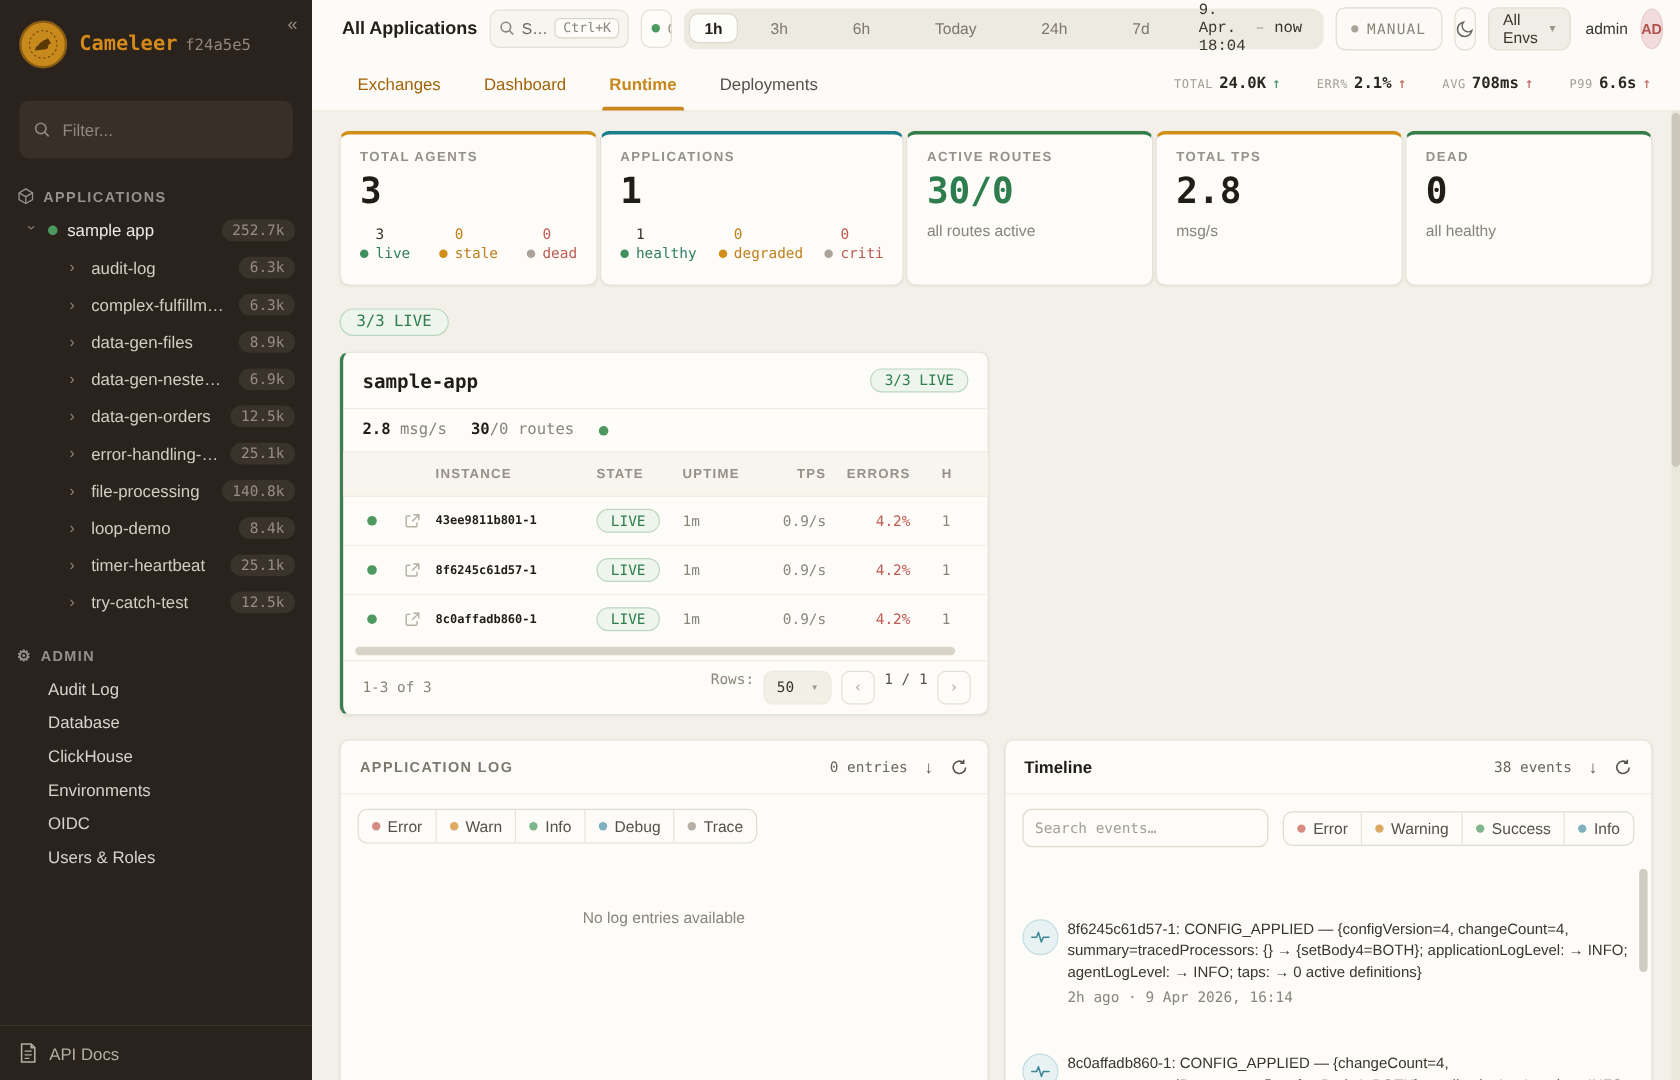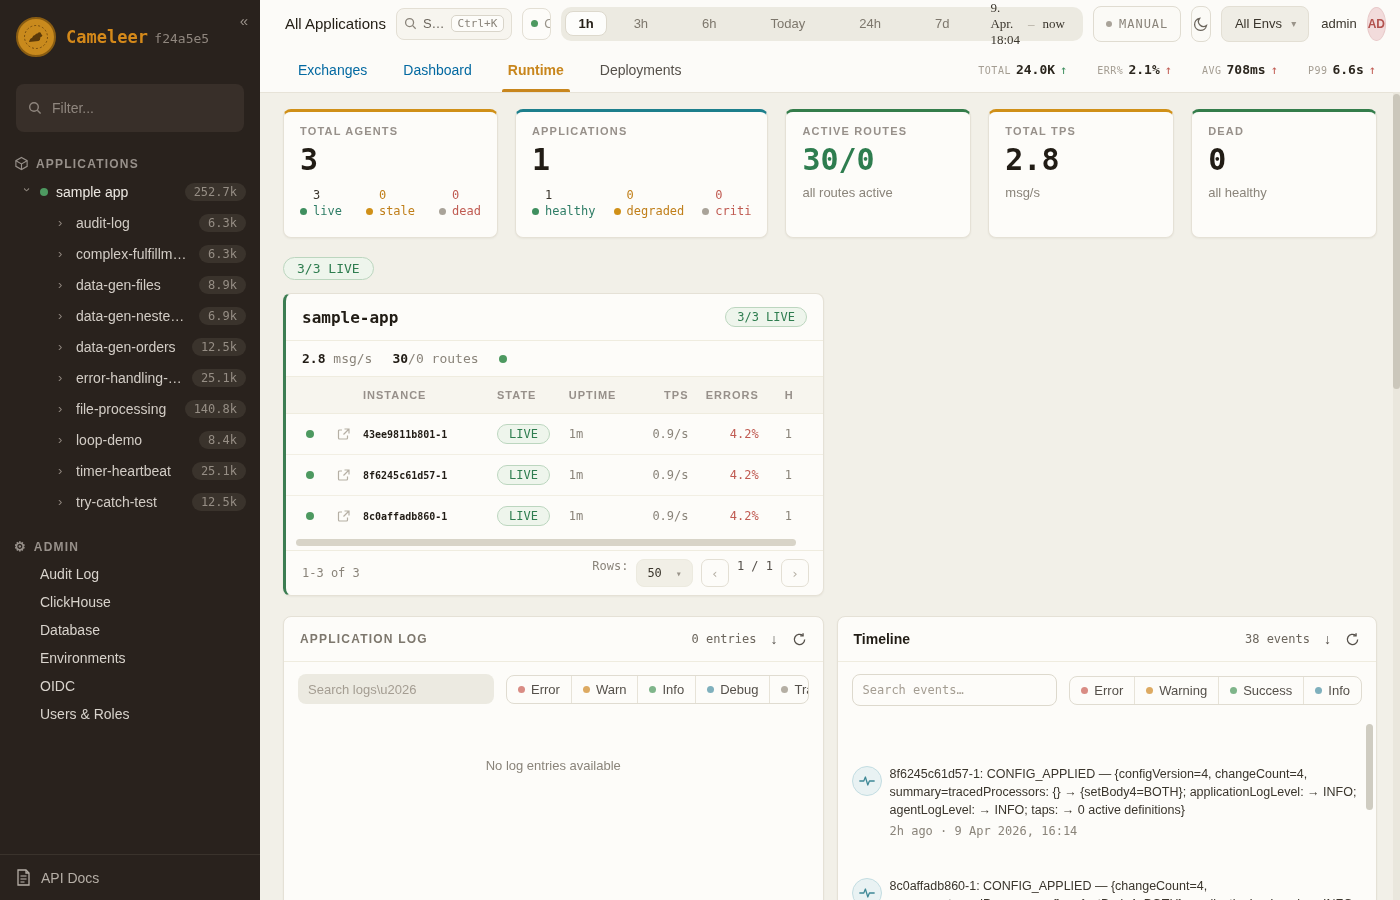--- a/index.html
+++ b/index.html
@@ -26,57 +26,57 @@
   .dot.green{background:#4d9960;}
   .count-pill{background:#3a332c;color:#968e85;font-family:"DejaVu Sans Mono",monospace;font-size:12px;padding:2px 9px;border-radius:10px;}
   .tree-item{display:flex;align-items:center;gap:8px;padding:6.5px 14px 6.5px 58px;cursor:pointer;}
   .tree-item .lbl{color:#d2ccc5;font-size:14px;flex:1;white-space:nowrap;overflow:hidden;}
   .admin-item{padding:6px 14px 6px 40px;color:#d8d3cc;font-size:14px;cursor:pointer;}
   .side-foot{margin-top:auto;border-top:1px solid #3a332c;padding:14px 16px;display:flex;align-items:center;gap:10px;color:#b5aea6;font-size:14px;cursor:pointer;}
 
   
   .main{flex:1;display:flex;flex-direction:column;min-width:0;position:relative;}
   .topbar{height:47px;background:#fcfbf8;display:flex;align-items:center;gap:10px;padding:0 14px 0 25px;}
-  .tb-title{font-size:15px;font-weight:normal;color:#252017;white-space:nowrap;}
+  .tb-title{font-size:15px;font-weight:bold;color:#252017;white-space:nowrap;}
   .search-box{width:118px;height:30px;border:1px solid #e3dfd4;background:#f7f5ef;border-radius:8px;display:flex;align-items:center;gap:6px;padding:0 7px;cursor:text;}
   .search-box .stx{font-size:13px;color:#6b655c;}
   .kbd{border:1px solid #d9d5ca;background:#fdfcf9;border-radius:5px;padding:1px 6px;font-family:"DejaVu Sans Mono",monospace;font-size:11px;color:#8a847a;}
   .online-btn{height:30px;border:1px solid #e3dfd4;background:#fdfcf9;border-radius:8px;display:flex;align-items:center;gap:6px;padding:0 8px;max-width:38px;overflow:hidden;cursor:pointer;}
   .online-btn .o{color:#9a948a;font-size:13px;}
   .seg{background:#eceae1;border-radius:10px;height:34px;display:flex;align-items:center;padding:0 4px;}
   .seg .rng{padding:5px 27px;font-size:13px;color:#7d776c;border-radius:8px;cursor:pointer;white-space:nowrap;}
   .seg .rng.active{background:#fdfdfb;border:1px solid #ddd9cd;color:#252017;font-weight:bold;padding:4px 12px;}
-  .seg .timedisp{display:flex;align-items:center;gap:8px;padding:0 14px;font-family:Liberation Serif, serif;font-size:13px;color:#3a352c;cursor:pointer;}
+  .seg .timedisp{display:flex;align-items:center;gap:8px;padding:0 14px;font-family:Liberation Mono, monospace;font-size:13px;color:#3a352c;cursor:pointer;}
   .seg .timedisp .sep{color:#a9a295;}
   .btn-outline{height:34px;border:1px solid #e0dcd1;background:#fbfaf6;border-radius:8px;display:flex;align-items:center;gap:7px;padding:0 12px;cursor:pointer;}
   .manual-lbl{font-family:"DejaVu Sans Mono",monospace;font-size:12px;letter-spacing:1px;color:#8a847a;}
   .mini-dot{width:6px;height:6px;border-radius:50%;background:#a9a399;}
   .icon-btn{width:36px;height:34px;border:1px solid #e0dcd1;background:#fbfaf6;border-radius:8px;display:flex;align-items:center;justify-content:center;cursor:pointer;}
   .env-select{height:34px;background:#efede5;border:1px solid #e3dfd4;border-radius:8px;display:flex;align-items:center;gap:8px;padding:0 12px;width:130px;justify-content:space-between;cursor:pointer;}
   .env-select .v{font-size:13px;color:#3a352c;margin:0 auto;}
   .caret{color:#9a948a;font-size:10px;}
   .user-name{font-size:13px;color:#3a352c;margin-left:2px;}
   .avatar{width:32px;height:32px;border-radius:50%;background:#f2dbdb;border:1px solid #e8caca;color:#b2524e;font-size:12px;font-weight:bold;display:flex;align-items:center;justify-content:center;}
 
   .tabsrow{height:45px;background:#fcfbf8;border-bottom:1px solid #e7e3d8;display:flex;align-items:center;padding:0 24px 0 38px;gap:36px;}
-  .tab{font-size:14px;color:#0369a1;cursor:pointer;height:100%;display:flex;align-items:center;position:relative;}
+  .tab{font-size:14px;color:#a16207;cursor:pointer;height:100%;display:flex;align-items:center;position:relative;}
   .tab.dark{color:#55504a;}
   .tab.active{color:#c8861d;font-weight:bold;}
   .tab.active::after{content:"";position:absolute;left:-6px;right:-6px;bottom:0;height:3px;background:#c8861d;border-radius:2px 2px 0 0;}
   .tstats{margin-left:auto;display:flex;align-items:center;gap:30px;}
   .tstat{display:flex;align-items:baseline;gap:5px;font-family:"DejaVu Sans Mono",monospace;}
   .tstat .l{font-size:10px;color:#a49d92;letter-spacing:.5px;}
   .tstat .v{font-size:13px;font-weight:bold;color:#2b261e;}
   .arrow-up-good{color:#3f8f5f;font-size:12px;}
   .arrow-up-bad{color:#c05b52;font-size:12px;}
 
   .content{flex:1;background:#f2f0e8;padding:16px 23px 0 23px;overflow:hidden;}
 
   
-  .cards{display:flex;gap:17px;}
+  .cards{display:flex;gap:2px;}
   .card{flex:1;background:#fdfcf9;border:1px solid #e5e1d6;border-radius:8px;padding:13px 16px 14px;min-height:98px;box-shadow:0 1px 2px rgba(40,35,25,.05);border-top-width:3px;border-top-style:solid;}
   .card.orange{border-top-color:#d09018;}
   .card.teal{border-top-color:#1d7f8c;}
   .card.green{border-top-color:#347d4b;}
   .card .ct{font-size:11px;font-weight:bold;color:#97908a;letter-spacing:1.2px;}
   .card .cv{font-family:"DejaVu Sans Mono",monospace;font-weight:bold;font-size:30px;color:#211c15;margin-top:8px;line-height:1;}
   .card .cv.greenv{color:#2e7d4f;}
   .card .csub{font-size:13px;color:#8a847a;margin-top:10px;}
   .substats{display:flex;gap:24px;margin-top:12px;}
   .sub{display:flex;gap:6px;align-items:flex-end;}
@@ -246,22 +246,22 @@
         <span class="chev">›</span>
         <span class="lbl">try-catch-test</span>
         <span class="count-pill mono">12.5k</span>
       </div>
 
     <div class="sect-head" style="margin-top:14px;">
       <span style="font-size:13px;color:#97908a;">⚙</span>
       <span>ADMIN</span>
     </div>
     <div class="admin-item">Audit Log</div>
+    <div class="admin-item">Database</div>
     <div class="admin-item">ClickHouse</div>
-    <div class="admin-item">Database</div>
     <div class="admin-item">Environments</div>
     <div class="admin-item">OIDC</div>
     <div class="admin-item">Users &amp; Roles</div>
 
     <div class="side-foot">
       <span>
         <svg width="15" height="17" viewBox="0 0 15 17">
             <path d="M2 1 h8 l3 3 v12 h-11 z" fill="none" stroke="#b5aea6" stroke-width="1.3"></path>
             <path d="M10 1 v3 h3" fill="none" stroke="#b5aea6" stroke-width="1.3"></path>
             <line x1="4.5" y1="7" x2="10.5" y2="7" stroke="#b5aea6" stroke-width="1.1"></line>
@@ -530,21 +530,20 @@
             <span class="p-count mono">0 entries</span>
             <span class="p-ic">↓</span>
             <span class="p-ic">
               <svg width="15" height="15" viewBox="0 0 16 16">
                   <path d="M13.5 8 A5.5 5.5 0 1 1 11.6 3.8" fill="none" stroke="#55504a" stroke-width="1.4"></path>
                   <path d="M11.8 1.2 L11.8 4.2 L8.8 4.2" fill="none" stroke="#55504a" stroke-width="1.4"></path>
                 </svg>
             </span>
           </div>
           <div class="p-controls">
-            <input class="log-search" placeholder="Search logs\u2026" style="">
             <div class="chips">
               <span class="chip">
                   <span class="cd red"></span>
                   <span>Error</span>
                 </span>
               <span class="chip">
                   <span class="cd orange"></span>
                   <span>Warn</span>
                 </span>
               <span class="chip">

